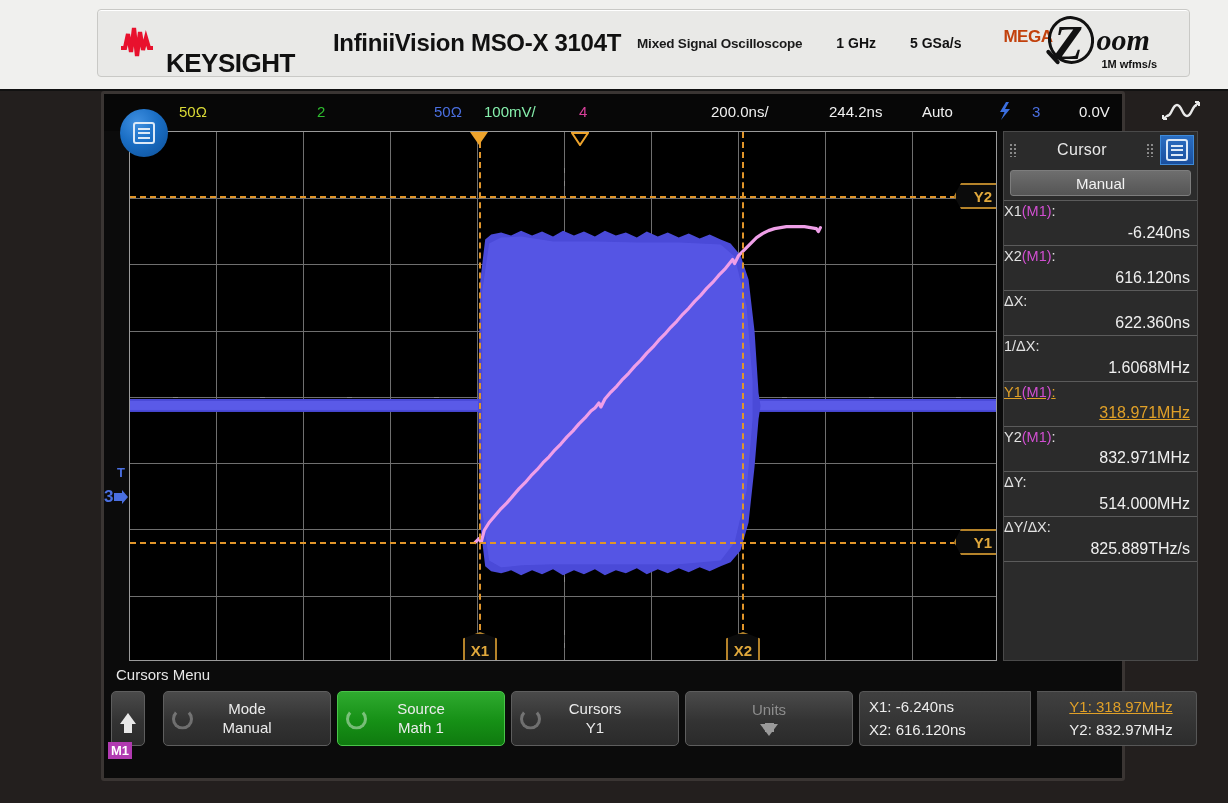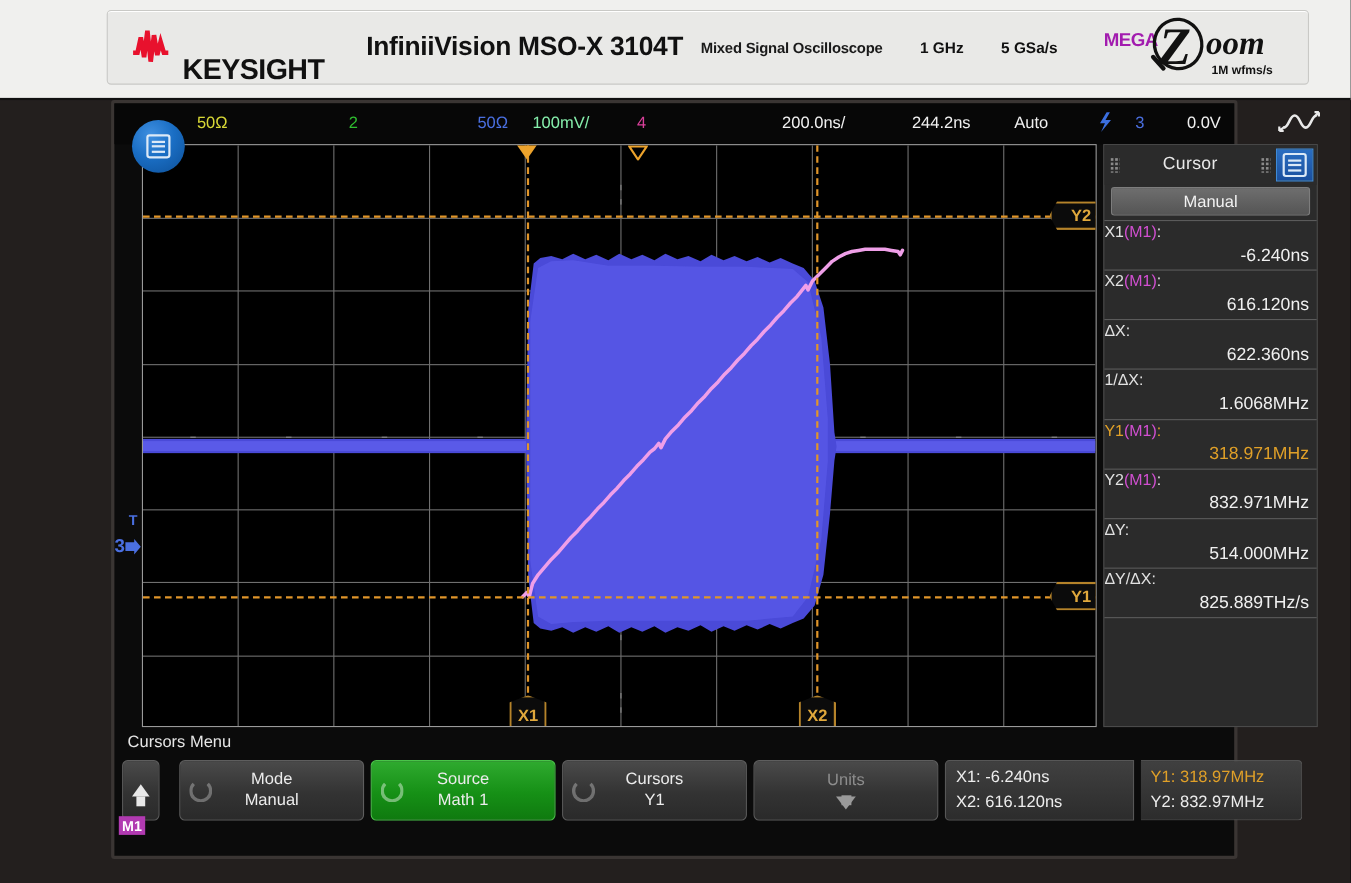--- a/index.html
+++ b/index.html
@@ -38,21 +38,21 @@
     font-size: 13.5px; font-weight: bold; color: #1a1a1a;
     margin-left: 16px; letter-spacing: -0.2px;
   }
   #bandwidth-spec { font-size: 14px; font-weight: bold; color: #111; margin-left: 34px; }
   #samplerate-spec { font-size: 14px; font-weight: bold; color: #111; margin-left: 34px; }
   #megazoom-logo {
     margin-left: 40px; position: relative; width: 175px; height: 60px; flex: none;
   }
   #megazoom-mega {
     position: absolute; left: 2px; top: 14px;
-    font-size: 17px; font-weight: bold; color: #a21caf; letter-spacing: -0.5px;
+    font-size: 17px; font-weight: bold; color: #c2410c; letter-spacing: -0.5px;
   }
   #megazoom-z {
     position: absolute; left: 52px; top: 2px;
     font-size: 48px; font-style: italic; font-weight: bold;
     color: #111; font-family: "Liberation Serif", serif;
   }
   #megazoom-ellipse {
     position: absolute; left: 47px; top: 3px; width: 46px; height: 48px;
     border: 3px solid #111; border-radius: 50%;
     transform: rotate(-18deg);
@@ -202,21 +202,21 @@
     display: flex; align-items: center; justify-content: center;
   }
   .cursor-row { border-top: 1px solid #5b5b5b; padding: 1px 0 2px 0; }
   .cursor-row:first-of-type { border-top: none; }
   .cursor-label { font-size: 14.5px; color: #e2e2e2; padding-left: 0; line-height: 1.35; }
   .cursor-value {
     font-size: 16px; color: #f0f0f0; text-align: right;
     padding-right: 7px; line-height: 1.35;
   }
   .m1-tag { color: #d14fd1; }
-  .hl-orange { color: #e0a028; }
+  .hl-orange { color: #e0a028; text-decoration: underline; }
 
   
   #menu-title {
     position: absolute; left: 12px; top: 572px;
     color: #e6e6e6; font-size: 15px;
   }
   #softkey-row {
     position: absolute; left: 7px; top: 597px; width: 1006px; height: 55px;
     display: flex; align-items: stretch; gap: 6px;
   }
@@ -248,25 +248,25 @@
   #softkey-cursors { width: 168px; flex: none; }
   #softkey-units { width: 168px; flex: none; }
   #cursor-readout-x {
     width: 172px; flex: none;
     background: linear-gradient(180deg, #404040 0%, #2c2c2c 100%);
     border: 1px solid #575757; border-radius: 4px 0 0 4px;
     display: flex; flex-direction: column; justify-content: center;
     padding-left: 9px; color: #ededed; font-size: 15px; line-height: 1.5;
   }
   #cursor-readout-y {
-    width: 147px; flex: none;
+    width: 160px; flex: none;
     background: linear-gradient(180deg, #404040 0%, #2c2c2c 100%);
     border: 1px solid #575757; border-left: none; border-radius: 0 4px 4px 0;
     display: flex; flex-direction: column; justify-content: center;
-    padding-left: 9px; font-size: 15px; line-height: 1.5; color: #ededed;
+    padding-left: 9px; font-size: 15px; line-height: 1.5; color: #ededed; text-align: center;
   }
   .arrow-up {
     width: 0; height: 0; border-left: 8px solid transparent;
     border-right: 8px solid transparent; border-bottom: 11px solid #e8e8e8;
     position: relative;
   }
   .arrow-up::after {
     content: ""; position: absolute; left: -4px; top: 11px;
     width: 8px; height: 9px; background: #e8e8e8;
   }

